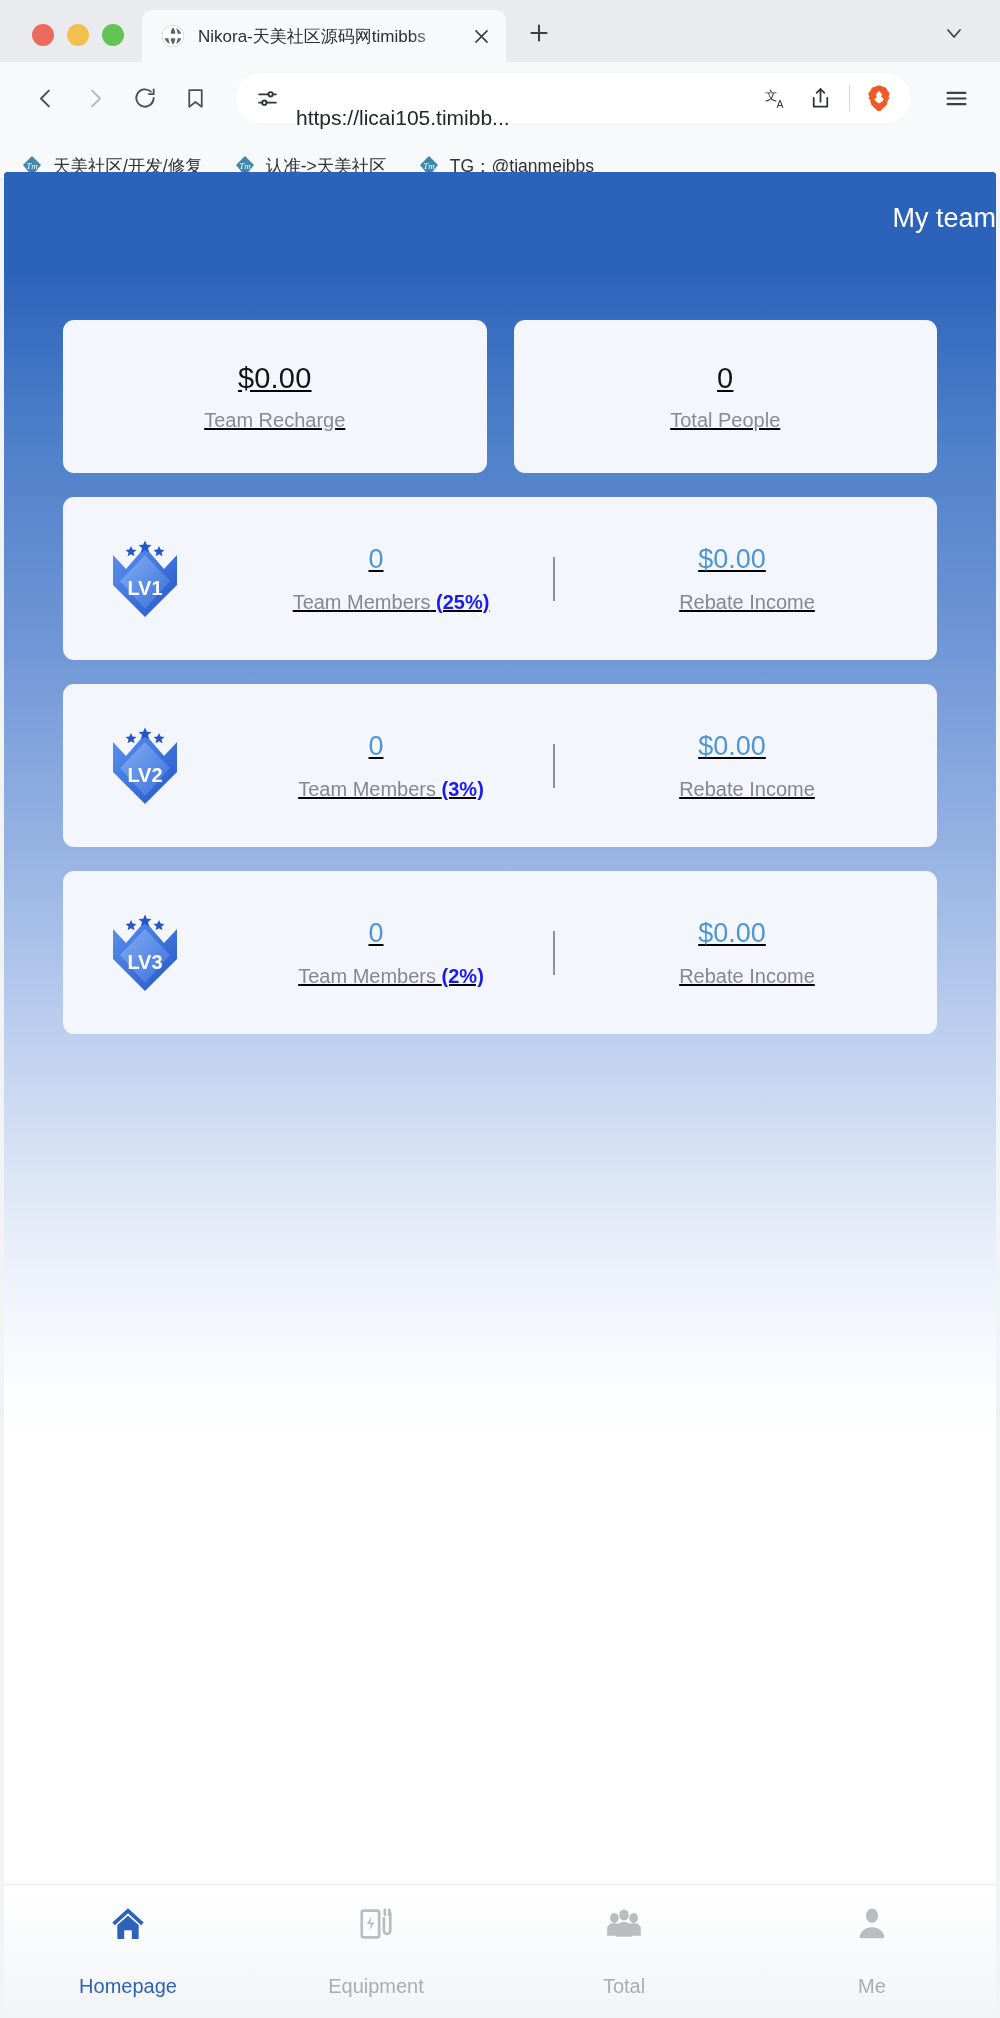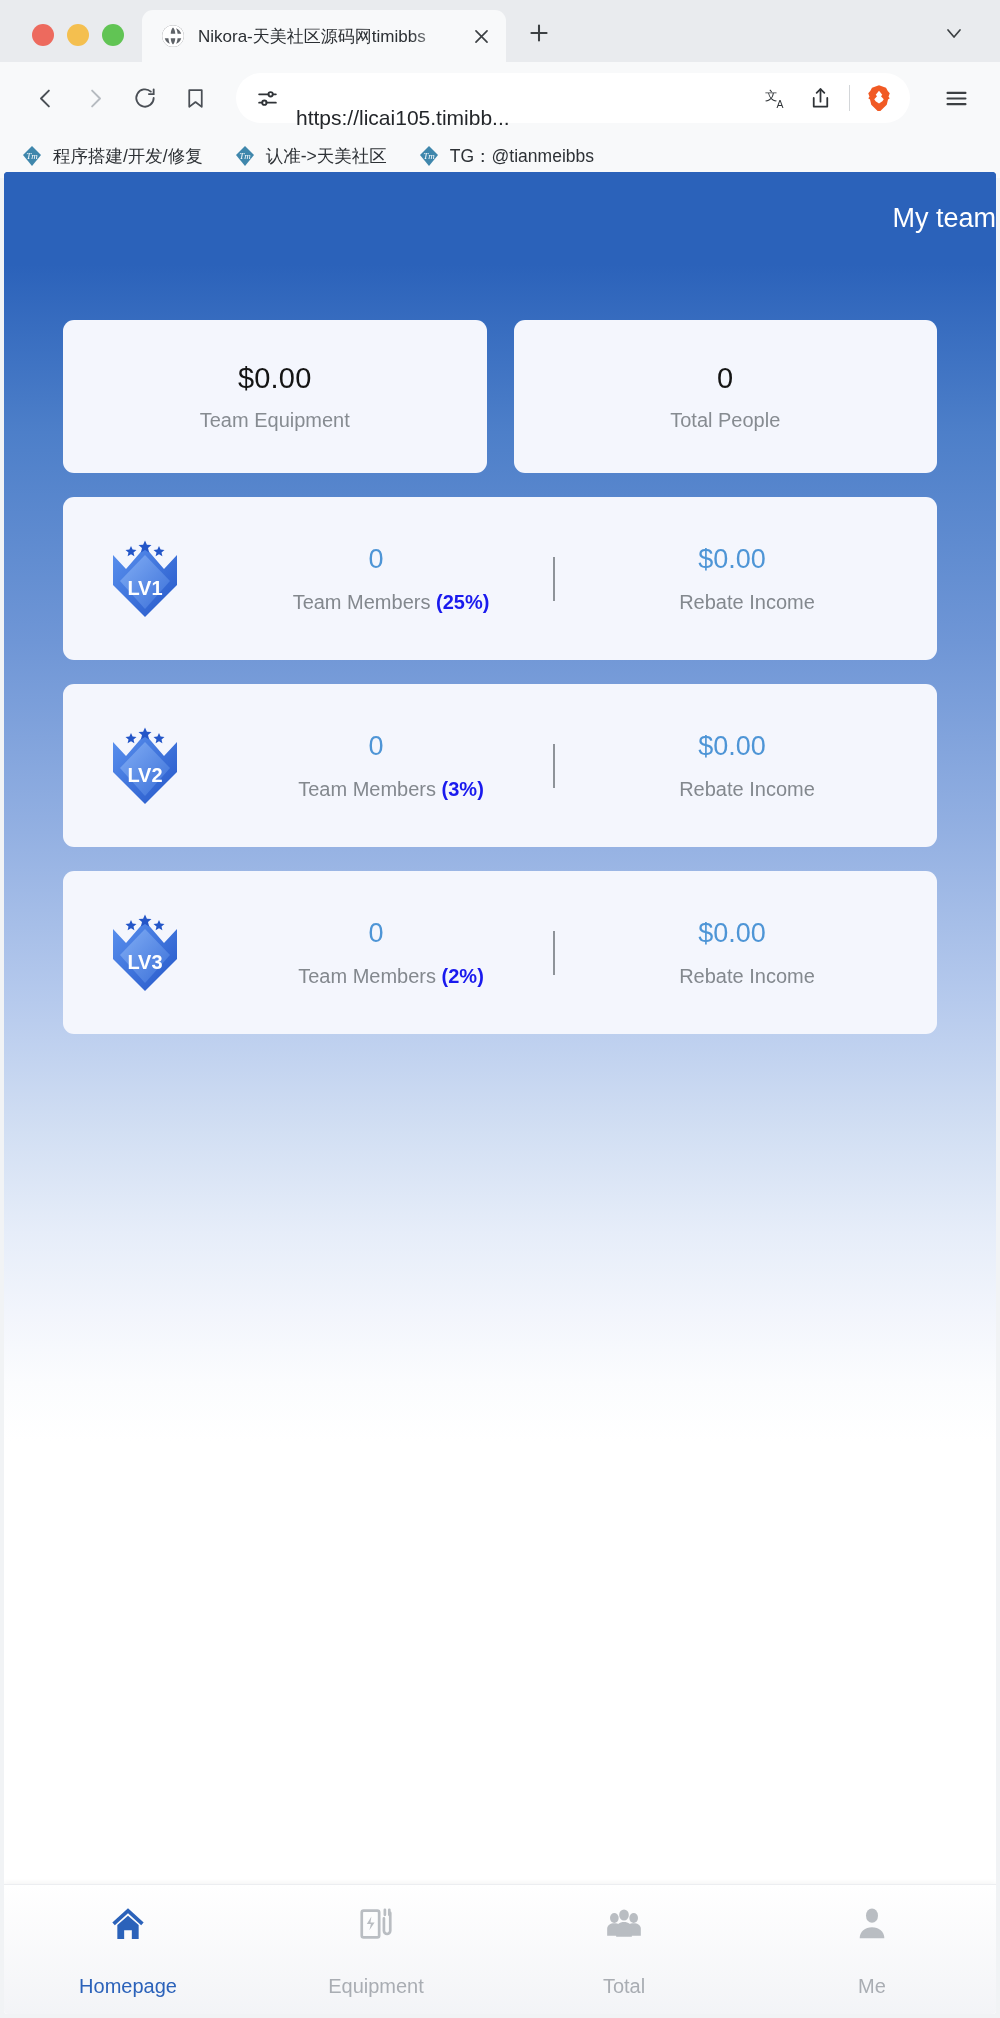--- a/index.html
+++ b/index.html
@@ -48,21 +48,21 @@
     flex: 1; height: 50px; margin: 0 14px; background: #ffffff; border-radius: 25px;
     display: flex; align-items: center; padding: 0 16px; gap: 14px;
   }
   .omni-url { flex: 1; font-size: 21px; color: #23262a; white-space: nowrap; overflow: hidden; margin-top: 40px; }
   .omni-ic { width: 30px; height: 30px; display: flex; align-items: center; justify-content: center; color: #2f3337; flex: 0 0 auto; }
   .omni-sep { width: 1px; height: 26px; background: #d3d6d9; }
   .brave-lion { width: 30px; height: 30px; flex: 0 0 30px; }
   .hamburger { width: 44px; height: 44px; display: flex; align-items: center; justify-content: center; color: #3c4043; margin-left: 6px; }
 
   .bookmarks {
-    height: 44px; background: #f8f9fa; display: flex; align-items: center;
+    height: 44px; background: #f8f9fa; display: flex; align-items: flex-end;
     padding: 0 20px; gap: 30px;
   }
   .bm { display: flex; align-items: center; gap: 9px; }
   .bm-icon { width: 24px; height: 24px; flex: 0 0 24px; }
   .bm-label { font-size: 17.5px; color: #2d3135; white-space: nowrap; }
 
   
   .viewport {
     position: absolute; left: 4px; top: 172px; width: 992px; height: 1842px;
     background: #ffffff; overflow: hidden;
@@ -84,21 +84,21 @@
         #fbfcfe 1210px,
         #ffffff 1270px, #ffffff 100%);
   }
 
   .page-header {
     height: 92px; display: flex; align-items: center; justify-content: flex-end;
     background: #2b62ba;
   }
   .page-title { font-size: 27px; color: #ffffff; font-weight: 400; }
 
-  .content { padding: 56px 59px 0 59px; }
+  .content { padding: 56px 59px 0 59px; text-decoration: underline; }
 
   .stat-row { display: flex; gap: 27px; }
   .stat-card {
     flex: 1; height: 153px; background: #f4f6fd; border-radius: 11px;
     display: flex; flex-direction: column; align-items: center; justify-content: center; gap: 14px;
   }
   .stat-value { font-size: 29px; color: #141414; font-weight: 400; letter-spacing: .2px; }
   .stat-label { font-size: 20px; color: #868b91; }
 
   .level-card {
@@ -236,21 +236,21 @@
   </div>
 
   <div class="bookmarks">
     <div class="bm">
       <span class="bm-icon">
         <svg viewBox="0 0 24 24" width="24" height="24">
           <path d="M12 2l9 9-9 11-9-11z" fill="#3f87ac"></path>
           <text x="12" y="15" text-anchor="middle" font-size="9" font-style="italic" fill="#ffffff" font-family="Liberation Serif, serif">Tm</text>
         </svg>
       </span>
-      <span class="bm-label">程序搭建/开发/修复</span>
+      <span class="bm-label">天美社区/开发/修复</span>
     </div>
     <div class="bm">
       <span class="bm-icon">
         <svg viewBox="0 0 24 24" width="24" height="24">
           <path d="M12 2l9 9-9 11-9-11z" fill="#3f87ac"></path>
           <text x="12" y="15" text-anchor="middle" font-size="9" font-style="italic" fill="#ffffff" font-family="Liberation Serif, serif">Tm</text>
         </svg>
       </span>
       <span class="bm-label">认准-&gt;天美社区</span>
     </div>
@@ -270,21 +270,21 @@
 
       <div class="page-header">
         <div class="page-title">My team</div>
       </div>
 
       <div class="content">
 
         <div class="stat-row">
           <div class="stat-card">
             <div class="stat-value">$0.00</div>
-            <div class="stat-label">Team Equipment</div>
+            <div class="stat-label">Team Recharge</div>
           </div>
           <div class="stat-card">
             <div class="stat-value">0</div>
             <div class="stat-label">Total People</div>
           </div>
         </div>
 
         <div class="level-card">
           <div class="badge-wrap">
             <svg class="badge-svg" viewBox="0 0 74 80">

